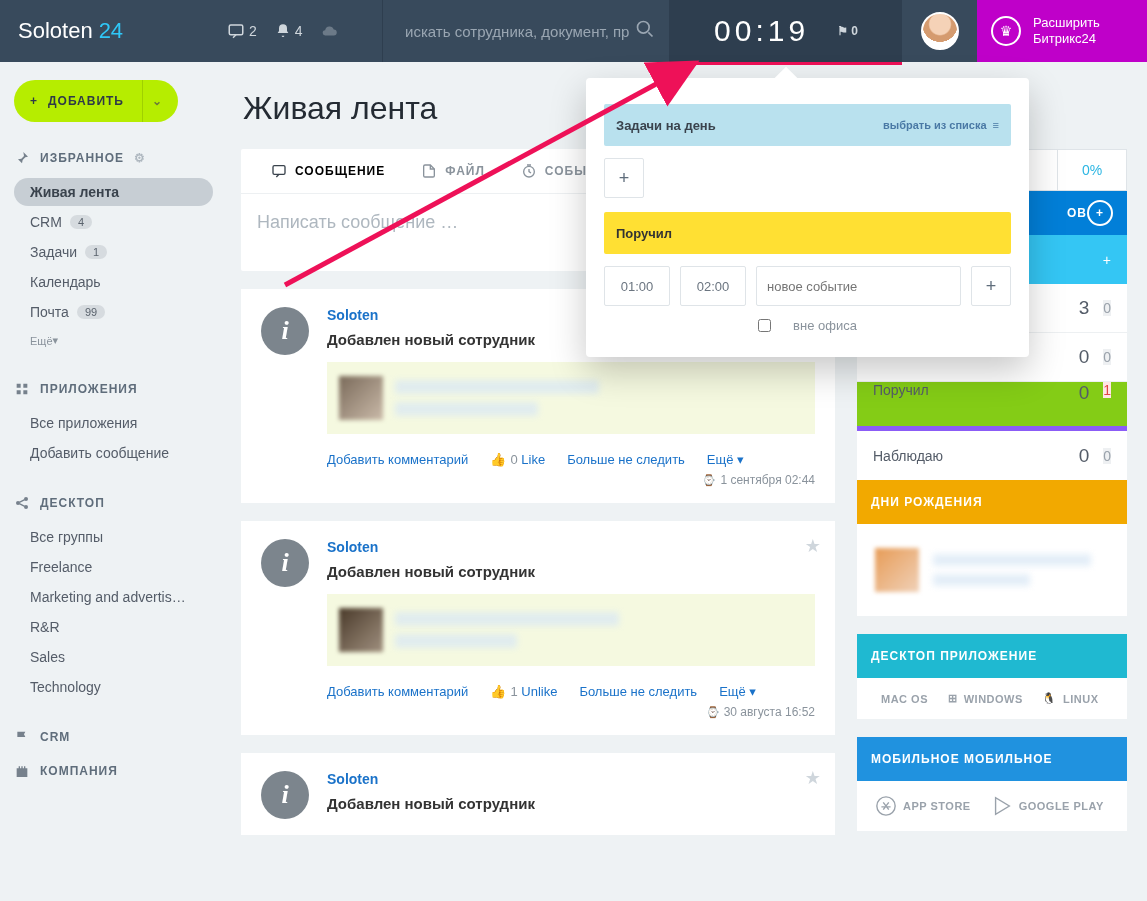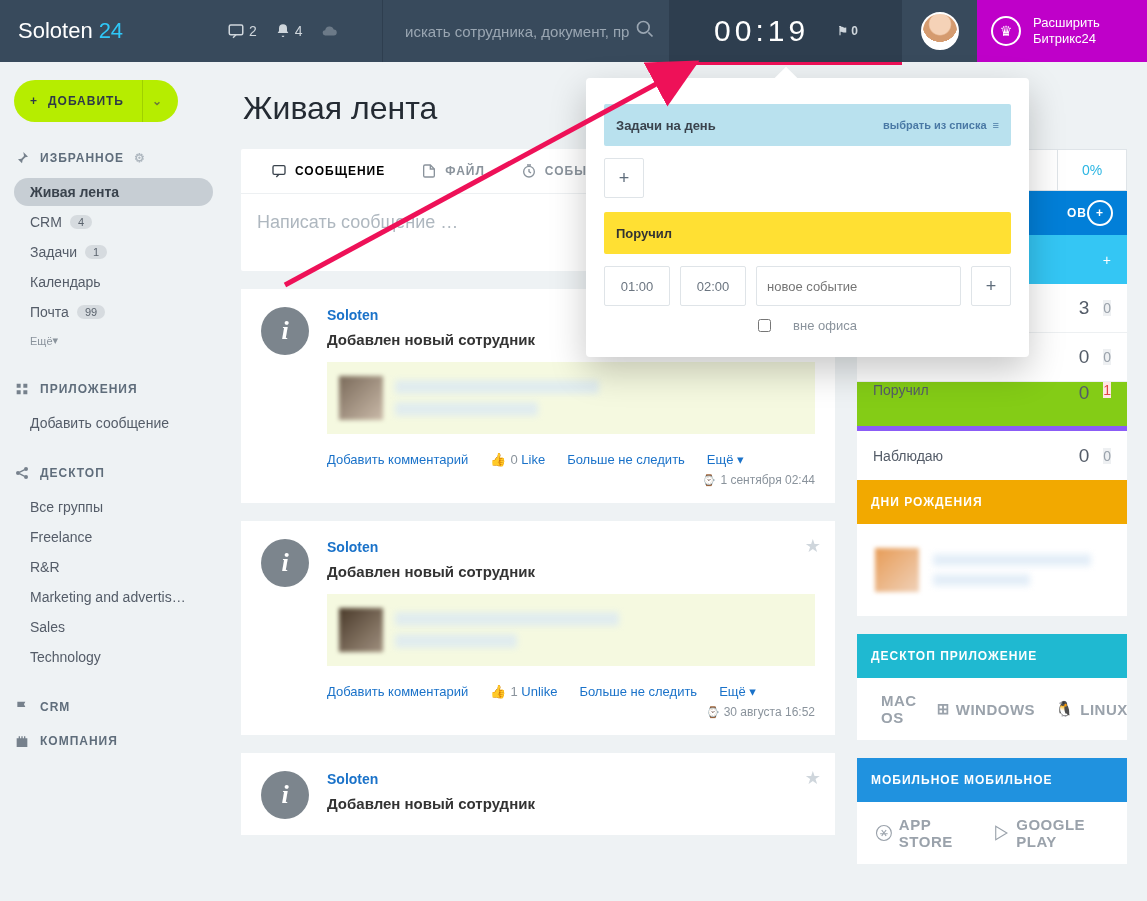--- a/index.html
+++ b/index.html
@@ -87,21 +87,21 @@
   .badge.gray { background:#eef0f2; color:#9aa2ab;}
   .badge.red { background:#ffe6e6; color:#e04545;}
 
   .bdayhead { background:#f2a900; }
   .bdaybody { background:#fff; height:92px; padding:18px; display:flex; gap:14px; align-items:center;}
   .bdaybody .sq { width:44px; height:44px; background:linear-gradient(135deg,#e79c57,#f0d1b8); filter:blur(2px);}
   .bdaybody .lines { flex:1; display:flex; flex-direction:column; gap:8px;}
   .bdaybody .ln { height:12px; background:#d8e7f5; opacity:.7; filter:blur(3px);}
 
   .deskhead { background:#1fb9d1; }
-  .appsrow { background:#fff; padding:14px 18px; display:flex; gap:20px; color:#9aa2ab; font-size:15px; font-weight:700; letter-spacing:.5px;}
+  .appsrow { background:#fff; padding:14px 18px; display:flex; gap:20px; color:#9aa2ab; font-size:11px; font-weight:700; letter-spacing:.5px;}
   .appsrow .it { display:flex; align-items:center; gap:6px; cursor:pointer;}
   .mobhead { background:#2092df; }
 
   
   .popover { position:absolute; top:78px; left:586px; width:443px; background:#fff; border-radius:4px; box-shadow:0 14px 36px rgba(0,0,0,.22); padding:26px 18px 18px;}
   .popover::before { content:""; position:absolute; top:-8px; left:192px; width:16px; height:16px; background:#fff; transform:rotate(45deg);}
   .popover .group { margin-bottom:14px; }
   .popover .gh { height:42px; border-radius:2px; display:flex; align-items:center; justify-content:space-between; padding:0 12px; font-size:13px;}
   .popover .gh.tasks { background:#b9e1ee; color:#3a434d; font-weight:700;}
   .popover .gh .pick { color:#4a79a5; font-size:11px; font-weight:600; display:flex; align-items:center; gap:6px; cursor:pointer;}
@@ -211,20 +211,23 @@
   </div>
 
   <div class="sb-section" data-name="apps-section">
     <div class="sb-head" data-name="apps-header">
       <svg class="ico" viewBox="0 0 24 24" data-name="apps-icon">
           <path fill="#76818c" d="M4 4h6v6H4zM14 4h6v6h-6zM4 14h6v6H4zM14 14h6v6h-6z"></path>
         </svg>
       <span>ПРИЛОЖЕНИЯ</span>
     </div>
     <ul class="sb-list">
+      <li data-name="sidebar-item-apps-all">
+          <span>Все приложения</span>
+        </li>
       <li data-name="sidebar-item-apps-add">
           <span>Добавить сообщение</span>
         </li>
     </ul>
   </div>
 
   <div class="sb-section" data-name="groups-section">
     <div class="sb-head" data-name="groups-header">
       <svg class="ico" viewBox="0 0 24 24" data-name="share-icon">
           <circle cx="6" cy="12" r="3" fill="#76818c"></circle>
@@ -235,24 +238,24 @@
       <span>ДЕСКТОП</span>
     </div>
     <ul class="sb-list">
       <li data-name="sidebar-item-group">
           <span>Все группы</span>
         </li>
       <li data-name="sidebar-item-group">
           <span>Freelance</span>
         </li>
       <li data-name="sidebar-item-group">
+          <span>Marketing and advertis…</span>
+        </li>
+      <li data-name="sidebar-item-group">
           <span>R&amp;R</span>
-        </li>
-      <li data-name="sidebar-item-group">
-          <span>Marketing and advertis…</span>
         </li>
       <li data-name="sidebar-item-group">
           <span>Sales</span>
         </li>
       <li data-name="sidebar-item-group">
           <span>Technology</span>
         </li>
     </ul>
   </div>
 

